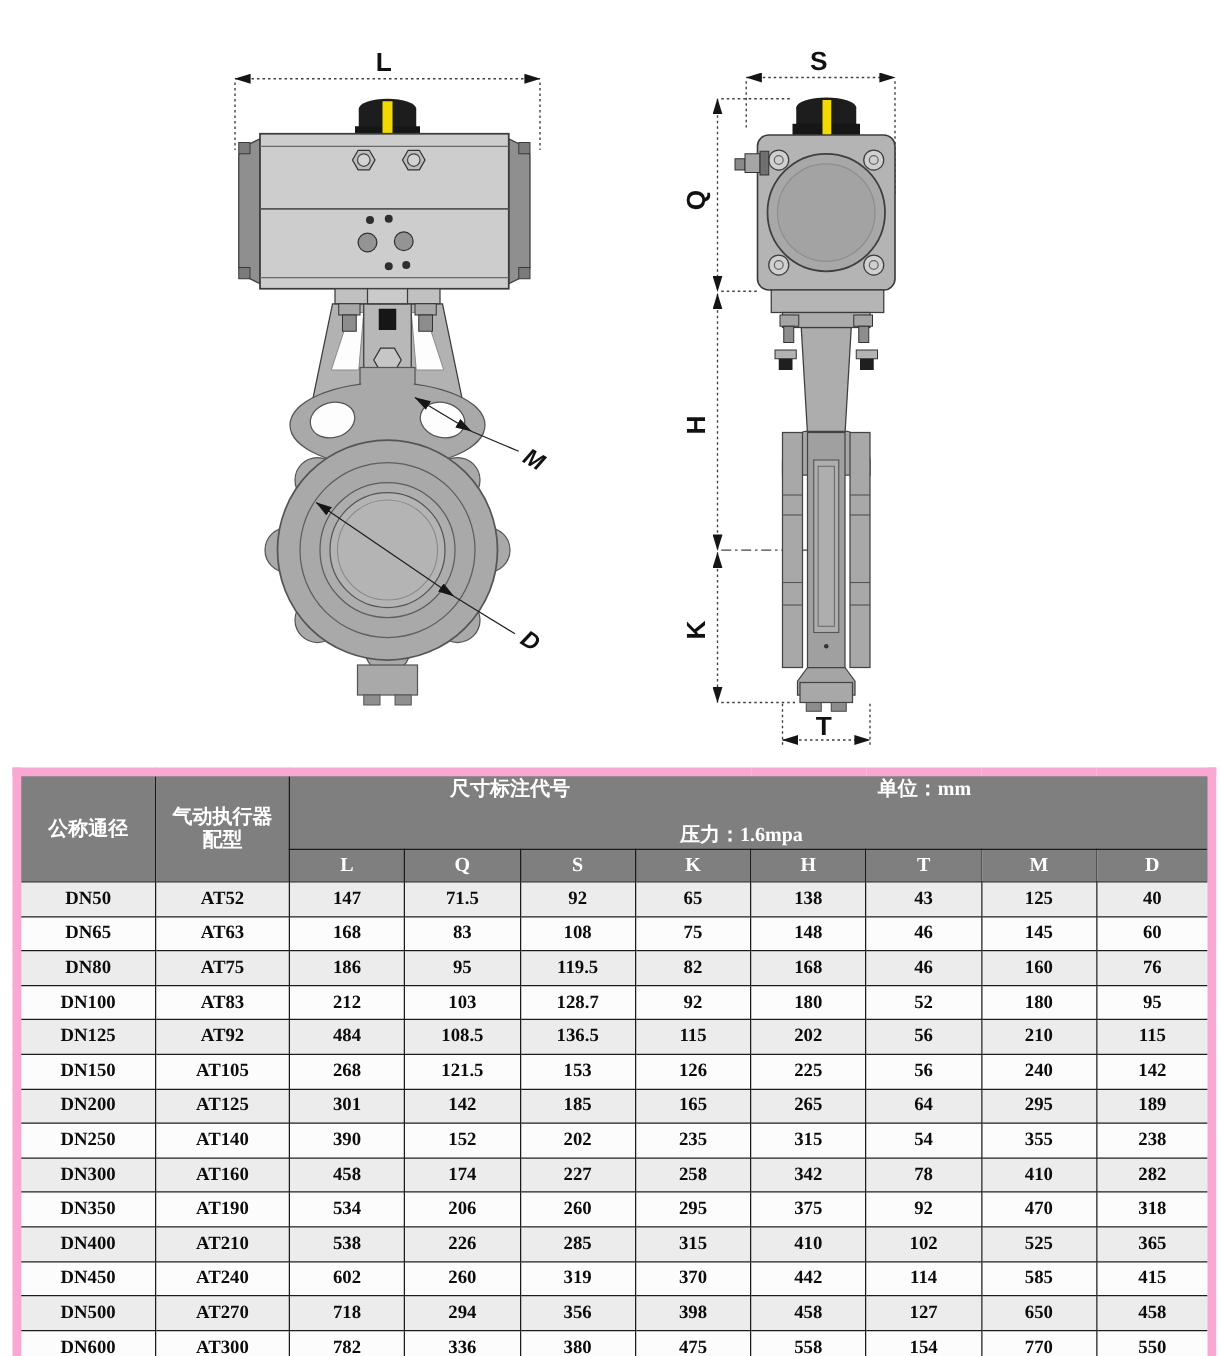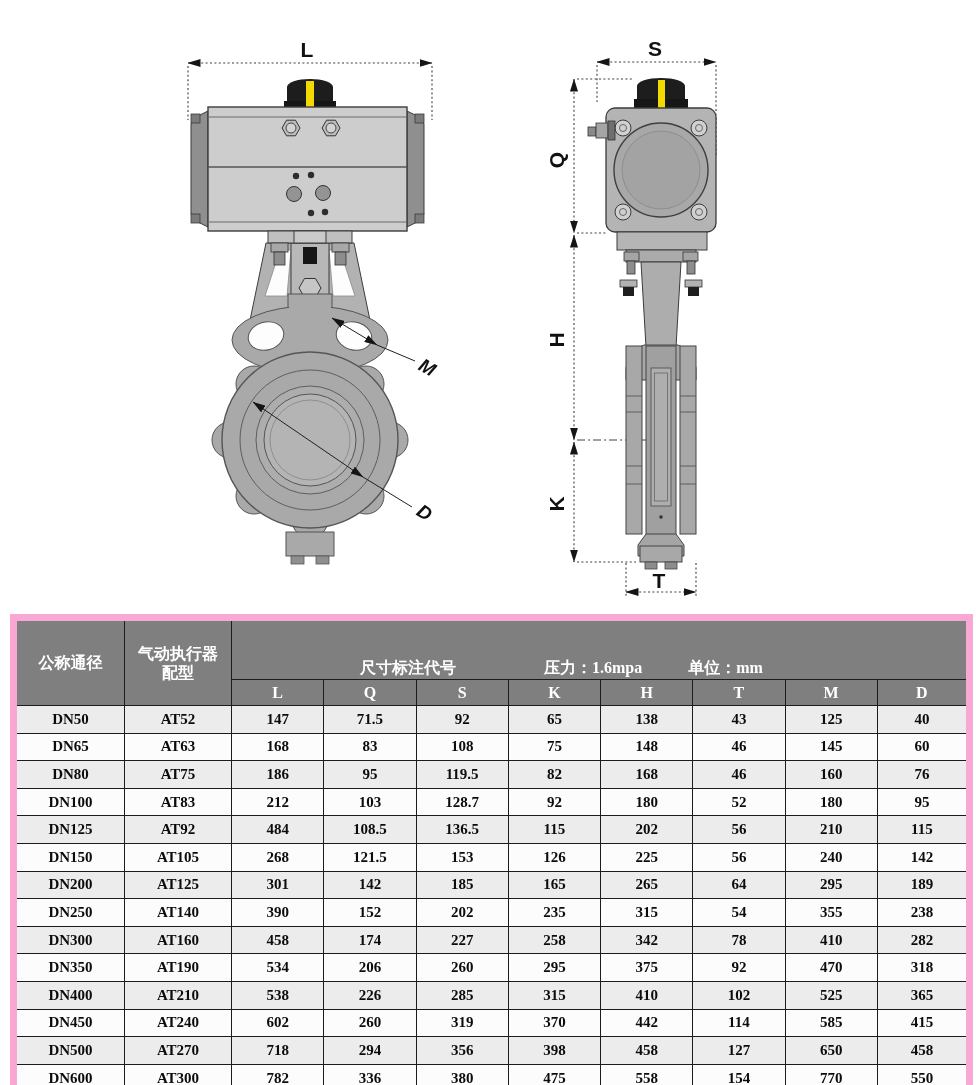--- a/index.html
+++ b/index.html
@@ -17,23 +17,23 @@
   .spec-table th,.spec-table td{
     border:1px solid #1c1c1c;text-align:center;vertical-align:middle;
     padding:0;overflow:hidden;white-space:nowrap;
   }
   .spec-table thead th{
     background:#7f7f7f;color:#ffffff;font-weight:700;font-size:16px;
   }
   .hdr-row1 th{height:40px;}
   .hdr-row2 th{height:25px;font-size:17px;}
   .actuator-head{line-height:19px;font-size:16px;margin-top:20px;}
-  .dims-head{display:flex;align-items:flex-end;justify-content:flex-start;padding-left:128px;}
+  .dims-head{display:flex;align-items:flex-start;justify-content:flex-start;padding-left:128px;}
   .dims-head .t2{margin-left:88px;margin-top:37px;}
-  .dims-head .t3{margin-left:46px;}
+  .dims-head .t3{margin-left:60px;}
   .spec-table tbody td{height:26.6px;font-size:15px;font-weight:700;color:#0c0c0c;}
   .spec-table tbody tr:nth-child(odd) td{background:#ececec;}
   .spec-table tbody tr:nth-child(even) td{background:#fcfcfc;}
 </style>
 </head>
 <body>
 
 <div class="stage">
 
 <svg width="976" height="612" viewBox="0 0 976 612">

